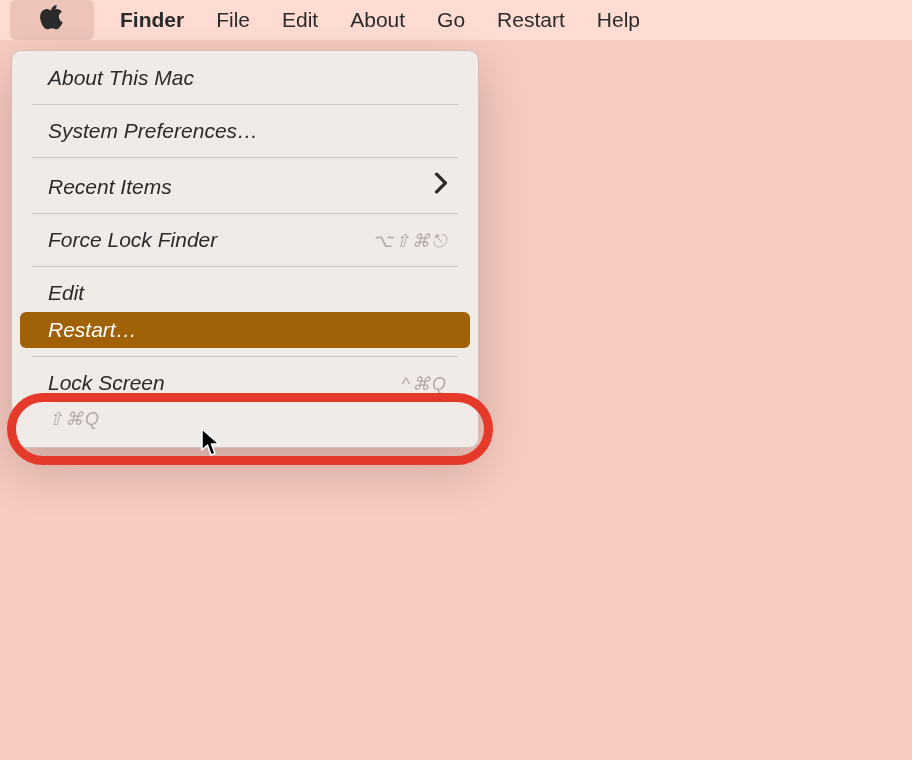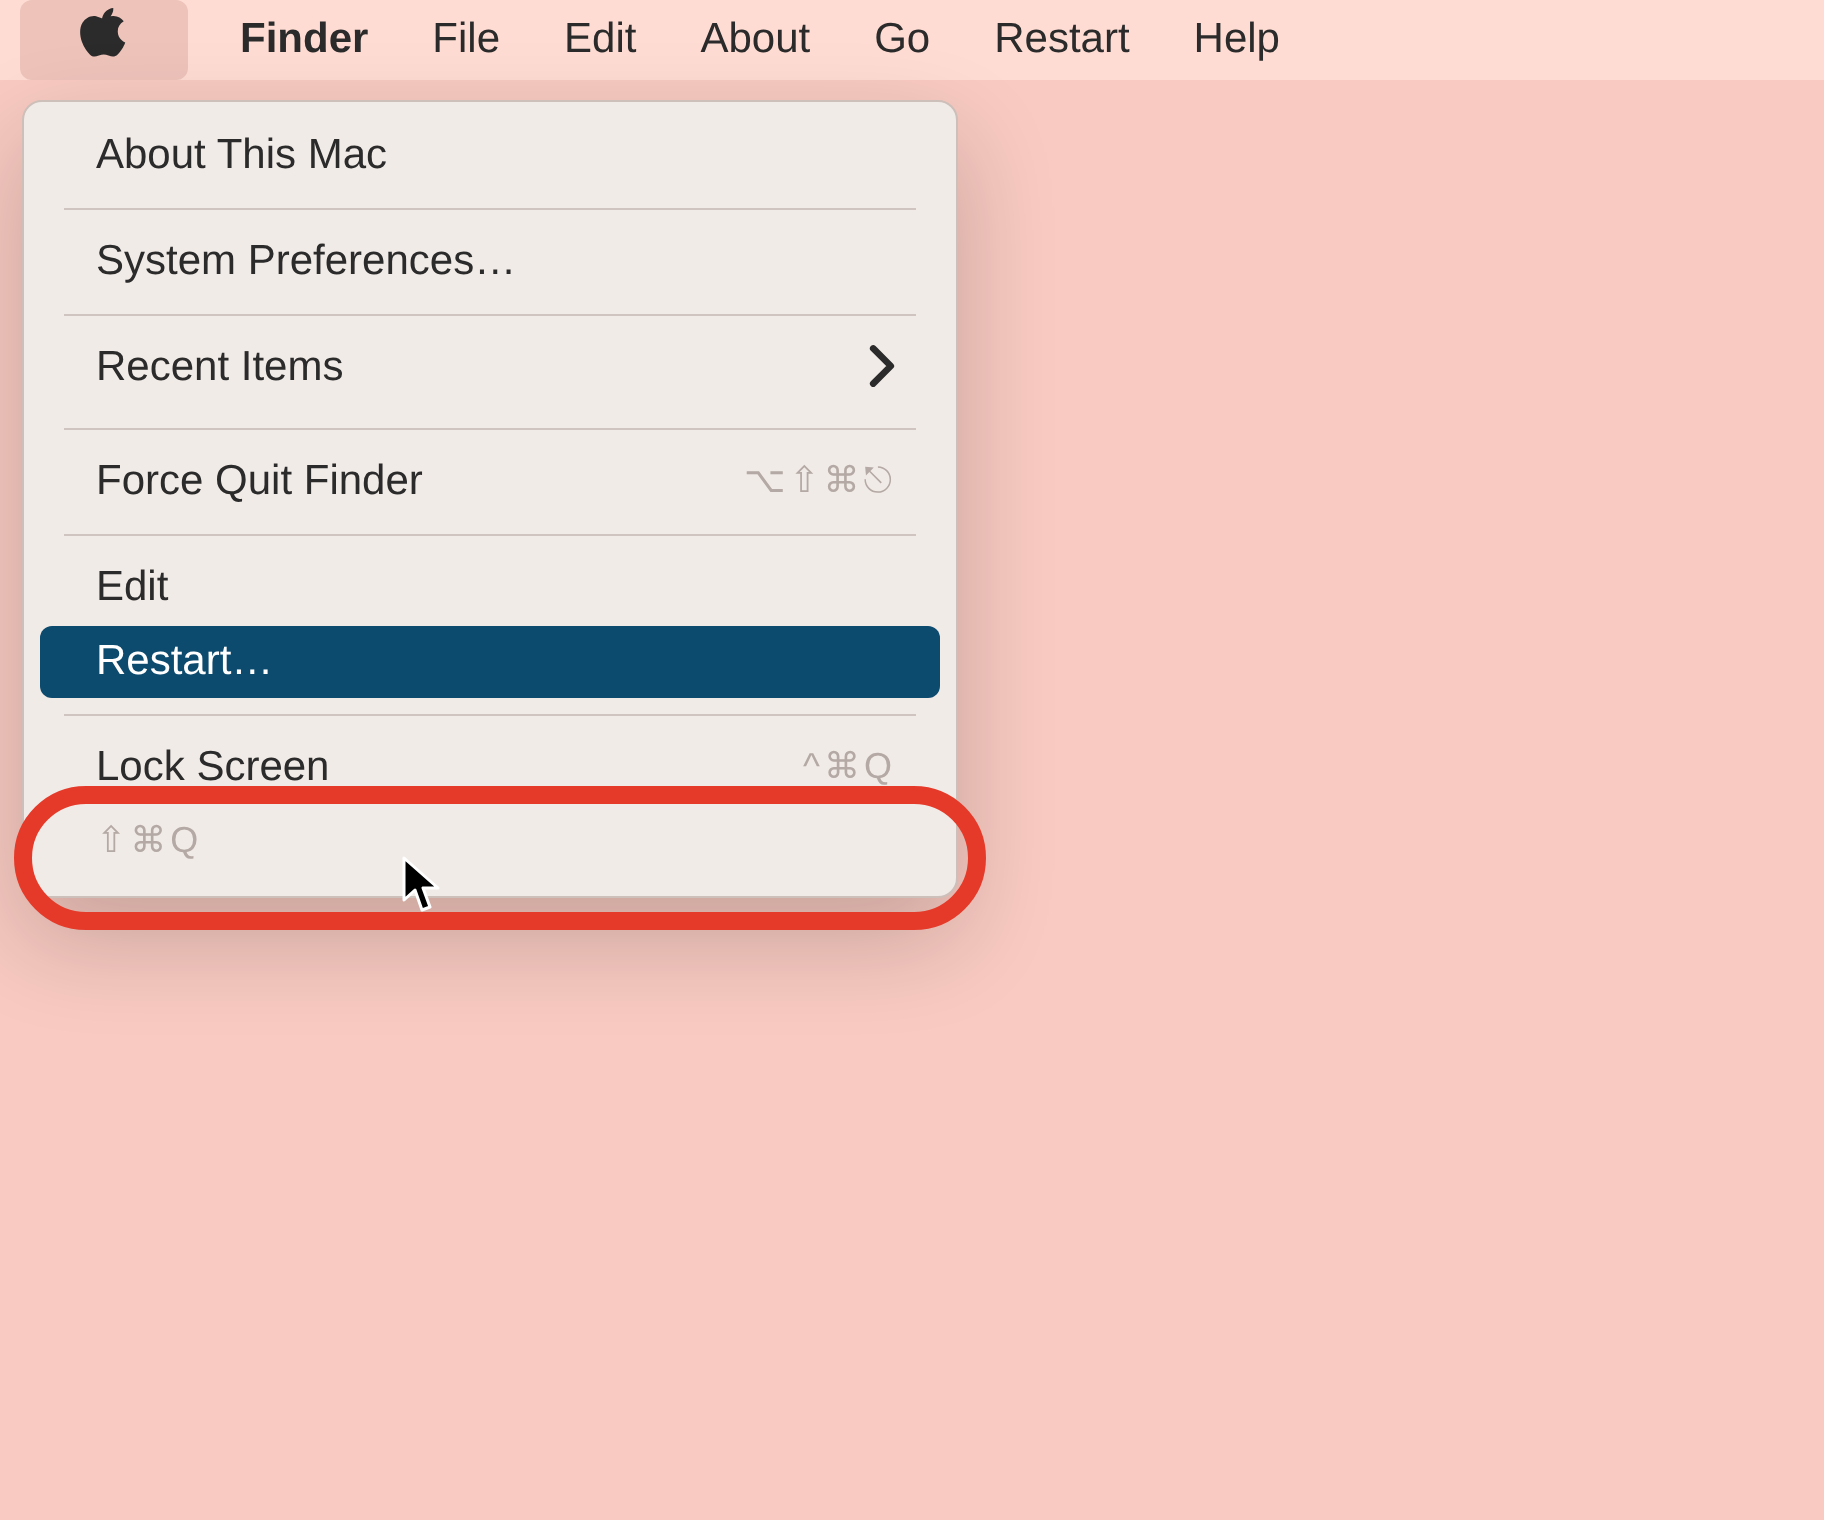--- a/index.html
+++ b/index.html
@@ -58,31 +58,32 @@
       top: 50px;
       width: 468px;
       background: #f1ebe7;
       border-radius: 10px;
       border: 1px solid #cdbfb9;
       box-shadow: 0 20px 50px rgba(0,0,0,0.2);
       padding: 8px 0 10px 0;
     }
     .dropdown-item {
       display: flex;
-      align-items: flex-start;
+      align-items: flex-end;
       justify-content: space-between;
       padding: 6px 22px 6px 28px;
       font-size: 21px;
       color: #2b2b2b;
       cursor: default;
       margin: 1px 8px;
       border-radius: 6px;
+      font-style: italic;
     }
     .dropdown-item.highlighted {
-      background: #0c4a6e;
+      background: #a16207;
       color: #ffffff;
     }
     .separator {
       border: none;
       border-top: 1px solid #cfc4bf;
       margin: 8px 20px;
     }
     .shortcut {
       font-size: 18px;
       color: #b4a9a4;
@@ -150,21 +151,21 @@
   <div class="dropdown-item">
     <span>Recent Items</span>
     <span class="chevron">
       <svg viewBox="0 0 12 20">
           <polyline points="2,2 10,10 2,18" stroke-linecap="round" stroke-linejoin="round"></polyline>
         </svg>
     </span>
   </div>
   <hr class="separator">
   <div class="dropdown-item">
-    <span>Force Quit Finder</span>
+    <span>Force Lock Finder</span>
     <span class="shortcut">⌥⇧⌘⎋</span>
   </div>
   <hr class="separator">
   <div class="dropdown-item">
     <span>Edit</span>
   </div>
   <div class="dropdown-item highlighted">
     <span>Restart…</span>
   </div>
   <hr class="separator">

